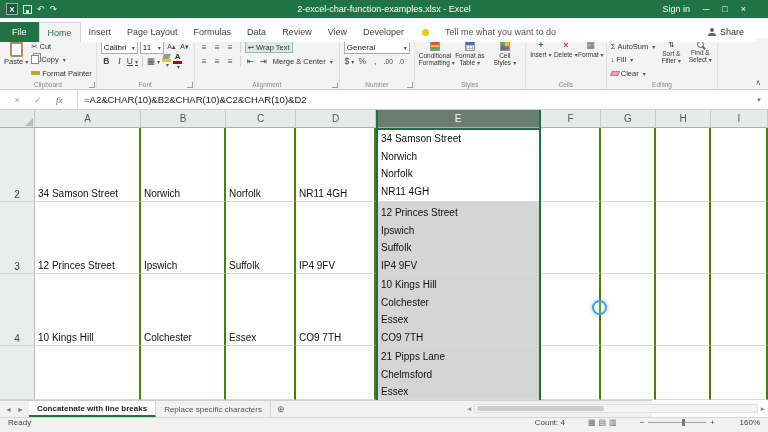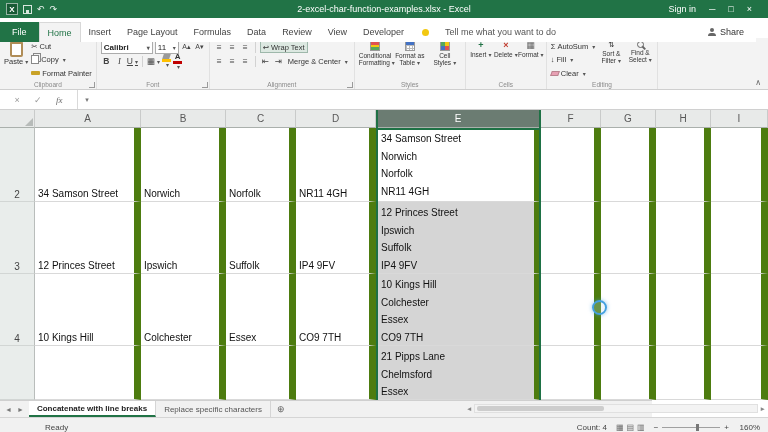--- a/index.html
+++ b/index.html
@@ -7,21 +7,21 @@
 body{font-family:"Liberation Sans",sans-serif;position:relative;overflow:hidden;background:#fff;color:#222;}
 
 
 .titlebar{position:absolute;top:0;left:0;width:768px;height:18px;background:#217346;color:#fff;display:flex;align-items:center;font-size:9px;z-index:5;}
 .qat{display:flex;align-items:center;gap:5px;padding:0 6px;}
 .xl-logo{width:12px;height:12px;background:#185a35;border:1px solid rgba(255,255,255,.55);color:#fff;font-size:8px;font-weight:bold;display:flex;align-items:center;justify-content:center;}
 .save-ic{width:9px;height:9px;border:1px solid #d9e6de;position:relative;}
 .save-ic::after{content:'';position:absolute;left:2px;top:4px;width:3px;height:3px;background:#d9e6de;}
 .qat-ic{font-size:9px;opacity:.92;line-height:1;}
 .tb-title{position:absolute;left:50%;transform:translateX(-50%);white-space:nowrap;font-size:9px;text-align:right;}
-.tb-right{margin-left:auto;display:flex;align-items:center;gap:13px;padding-right:16px;}
+.tb-right{margin-left:auto;display:flex;align-items:center;gap:13px;padding-right:22px;}
 .winbtn{font-size:9px;line-height:1;}
 
 
 .tabsrow{position:absolute;top:22px;left:0;width:756px;height:20px;background:#fff;display:flex;align-items:stretch;font-size:9px;color:#444;z-index:4;}
 .file{background:#217346;color:#fff;padding:0 12px;display:flex;align-items:center;}
 .rtab{padding:0 8px;display:flex;align-items:center;white-space:nowrap;}
 .rtab.active{color:#217346;background:#f3f3f3;border:1px solid #d8d8d8;border-bottom:none;}
 .tellme{display:flex;align-items:center;gap:16px;margin-left:10px;color:#555;white-space:nowrap;}
 .bulb{width:7px;height:7px;border-radius:50%;background:#f2c811;display:inline-block;}
 .sharebox{margin-left:auto;display:flex;align-items:center;gap:4px;padding-right:12px;color:#333;}
@@ -77,42 +77,42 @@
 .fx-g{font-style:italic;font-family:"Liberation Serif",serif;color:#6a6a6a;}
 .ftext{flex:1;display:flex;align-items:center;padding:0 6px;color:#222;white-space:nowrap;overflow:hidden;}
 .fexpand{width:18px;display:flex;align-items:center;justify-content:center;color:#777;font-size:7px;}
 
 
 .grid{position:absolute;top:110px;left:0;width:768px;height:290px;display:grid;grid-template-columns:35px 106px 85px 70px 80px 165px 60px 55px 55px 57px;grid-template-rows:18px 74px 72px 72px 54px;background:#fff;z-index:1;}
 .chd{background:#e8eae9;border-right:1px solid #c9cbca;border-bottom:1px solid #aab0ac;color:#575757;font-size:10px;display:flex;align-items:center;justify-content:center;position:relative;}
 .chd-sel{background:#6b7c72;color:#fff;border-right-color:#5c6c63;}
 .corner-tri{position:absolute;right:1px;bottom:1px;width:0;height:0;border-left:8px solid transparent;border-bottom:8px solid #b7bbb9;}
 .rh{background:#e9edeb;border-right:1px solid #b9bdbb;border-bottom:1px solid #d2d6d4;color:#444;font-size:10px;display:flex;align-items:flex-end;justify-content:center;padding-bottom:1px;}
-.cell{background:#fff;border-right:7px solid #4d7c0f;border-bottom:1px solid #d9d9d9;font-size:10px;color:#111;display:flex;align-items:flex-end;padding:0 3px 2px;white-space:nowrap;overflow:hidden;}
+.cell{background:#fff;border-right:2px solid #4d7c0f;border-bottom:1px solid #d9d9d9;font-size:10px;color:#111;display:flex;align-items:flex-end;padding:0 3px 2px;white-space:nowrap;overflow:hidden;}
 .ecell{display:block;padding:2px 0 0 5px;white-space:pre-line;line-height:17.5px;overflow:hidden;}
 .e-sel{background:#d5d5d5;}
 .e-active{background:#fff;}
 .selcol{position:absolute;left:376px;top:110px;width:165px;height:290px;border-left:2px solid #1e7145;border-right:2px solid #1e7145;pointer-events:none;z-index:2;}
 .selcol::before{content:'';position:absolute;left:0;right:0;top:18px;height:2px;background:#1e7145;}
 .clickring{position:absolute;left:592px;top:300px;width:15px;height:15px;border:2.5px solid #43a0e0;border-radius:50%;background:rgba(190,220,245,.25);box-shadow:0 0 4px rgba(67,160,224,.6);pointer-events:none;z-index:3;}
 
 
 .sheetbar{position:absolute;top:400px;left:0;width:652px;height:17px;background:#f1f1f1;border-top:1px solid #cfcfcf;display:flex;align-items:stretch;font-size:8px;color:#555;z-index:2;}
 .snav{display:flex;align-items:center;gap:5px;padding:0 5px;color:#777;font-size:7px;}
 .stab{display:flex;align-items:center;padding:0 8px;border-right:1px solid #d5d5d5;white-space:nowrap;}
 .stab.active{background:#fff;color:#222;font-weight:bold;border-bottom:2px solid #217346;}
 .addsheet{display:flex;align-items:center;padding:0 6px;color:#666;font-size:9px;}
 .hscroll{position:absolute;right:2px;top:403px;width:300px;height:11px;display:flex;align-items:center;gap:2px;color:#888;font-size:6.5px;z-index:3;}
 .htrack{flex:1;height:9px;background:#f3f3f3;border:1px solid #e0e0e0;position:relative;}
 .hthumb{position:absolute;left:2px;top:1px;height:5px;width:45%;background:#cdcdcd;border-radius:2px;}
 
 
-.statusbar{position:absolute;top:417px;left:0;width:768px;height:15px;background:#f1f1f1;border-top:1px solid #d5d5d5;display:flex;align-items:flex-end;font-size:8px;color:#444;z-index:2;padding-left:37px;}
+.statusbar{position:absolute;top:417px;left:0;width:768px;height:15px;background:#f1f1f1;border-top:1px solid #d5d5d5;display:flex;align-items:flex-start;font-size:8px;color:#444;z-index:2;}
 .stat-left{padding-left:8px;}
-.stat-right{margin-left:auto;display:flex;align-items:center;gap:9px;padding-right:8px;}
+.stat-right{margin-left:auto;display:flex;align-items:center;gap:23px;padding-right:8px;}
 .views{display:flex;gap:3px;font-size:8px;color:#666;}
 .zoomer{display:flex;align-items:center;gap:4px;}
 .ztrack{width:58px;height:1px;background:#a0a0a0;position:relative;}
 .zthumb{position:absolute;left:58%;top:-3px;width:3px;height:7px;background:#777;}
 .zlabel{min-width:22px;text-align:right;}
 </style>
 </head>
 <body>
 
 <div class="titlebar">
@@ -172,21 +172,21 @@
         <span>Format Painter</span>
       </div>
     </div>
     <div class="grp-label">Clipboard</div>
     <span class="launch"></span>
   </div>
 
   <div class="grp">
     <div class="colstack">
       <div class="srow">
-        <div class="combo dd" style="width:52px;font-weight:bold;">
+        <div class="combo dd" style="width:37px;">
             <span>Calibri</span>
           </div>
         <div class="combo dd" style="width:24px;">
             <span>11</span>
           </div>
         <span class="tbtn" style="font-size:7px;">A▴</span>
         <span class="tbtn" style="font-size:7px;">A▾</span>
       </div>
       <div class="srow">
         <span class="tbtn bold-g">B</span>
@@ -229,20 +229,38 @@
         <span class="tbtn">⇥</span>
         <span class="mcbtn dd">
           <span>Merge &amp; Center</span>
         </span>
       </div>
     </div>
     <div class="grp-label">Alignment</div>
     <span class="launch"></span>
   </div>
 
+  <div class="grp">
+    <div class="colstack">
+      <div class="srow">
+        <div class="combo dd" style="width:66px;">
+            <span>General</span>
+          </div>
+      </div>
+      <div class="srow">
+        <span class="tbtn dd">$</span>
+        <span class="tbtn">%</span>
+        <span class="tbtn">,</span>
+        <span class="tbtn" style="font-size:6.5px;">.00</span>
+        <span class="tbtn" style="font-size:6.5px;">.0</span>
+      </div>
+    </div>
+    <div class="grp-label">Number</div>
+    <span class="launch"></span>
+  </div>
 
   <div class="grp">
     <div class="bigbtn">
       <span class="ic-cf"></span>
       <span class="two-line dd">Conditional Formatting</span>
     </div>
     <div class="bigbtn">
       <span class="ic-ft"></span>
       <span class="two-line dd">Format as Table</span>
     </div>
@@ -297,20 +315,21 @@
 
   <div class="collapsebox">∧</div>
 </div>
 
 <div class="fbar">
   <div class="fxarea">
     <span>×</span>
     <span>✓</span>
     <span class="fx-g">fx</span>
   </div>
+  <div class="ftext">=A2&amp;CHAR(10)&amp;B2&amp;CHAR(10)&amp;C2&amp;CHAR(10)&amp;D2</div>
   <div class="fexpand">▾</div>
 </div>
 
 <div class="grid">
 
   <div class="chd">
       <span class="corner-tri"></span>
     </div>
   <div class="chd">A</div>
   <div class="chd">B</div>

